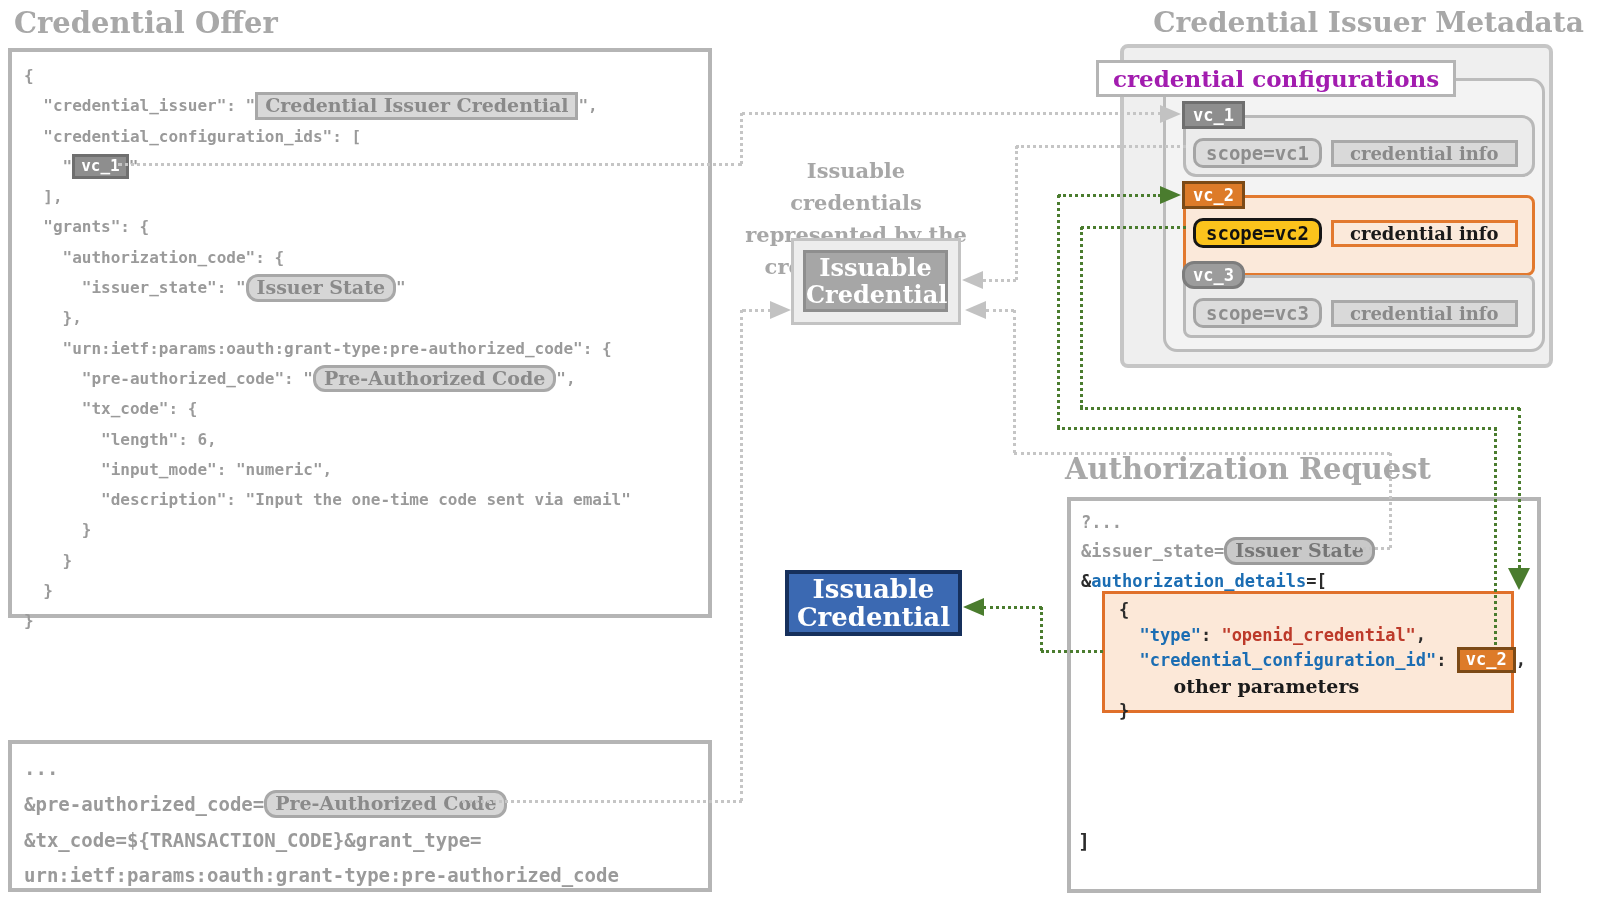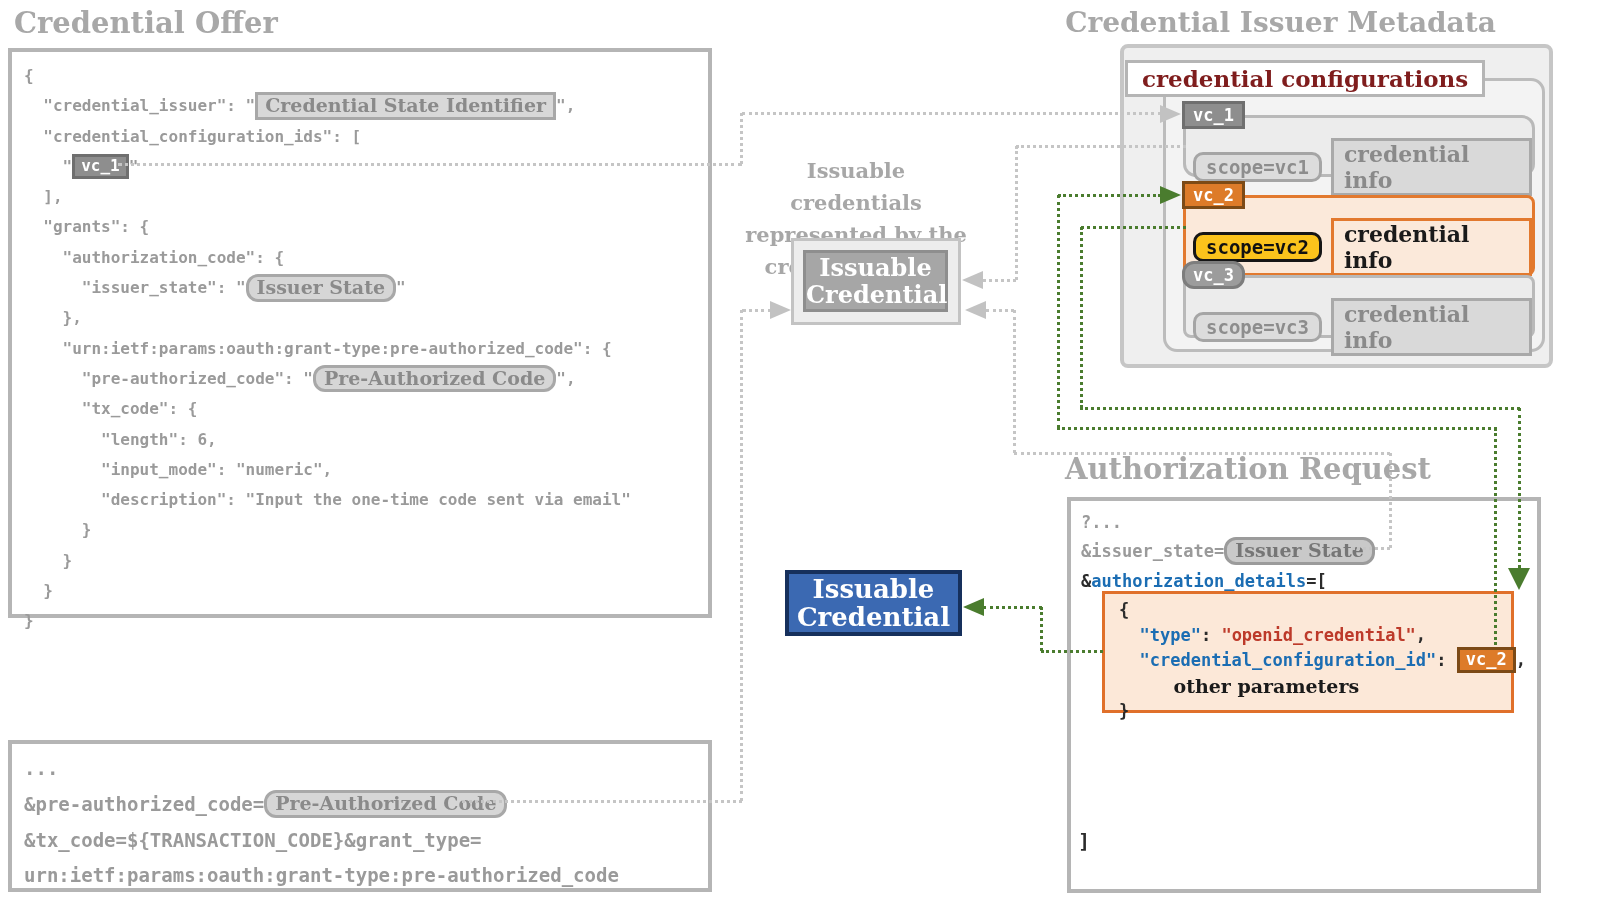--- a/index.html
+++ b/index.html
@@ -35,39 +35,39 @@
   .vc1{font-family:"DejaVu Sans Mono","Liberation Mono",monospace;font-size:16px;color:#fff;
       background:#8e8e8e;border:3px solid #6f6f6f;padding:0 6px;}
   .vc2c{font-family:"DejaVu Sans Mono","Liberation Mono",monospace;font-size:17px;color:#fff;
       background:#dd7b29;border:3px solid #7c4a16;padding:0 6px;position:relative;z-index:7;}
 
   
   .meta-panel{position:absolute;left:1120px;top:44px;width:433px;height:324px;
       background:#efefef;border:4px solid #c6c6c6;border-radius:8px;box-sizing:border-box;}
   .meta-container{position:absolute;left:1163px;top:78px;width:382px;height:274px;
       background:#f3f3f3;border:3px solid #bcbcbc;border-radius:14px;box-sizing:border-box;}
-  .config-label{position:absolute;left:1125px;top:60px;background:#fff;border:3px solid #b5b5b5;
+  .config-label{position:absolute;left:1096px;top:60px;background:#fff;border:3px solid #b5b5b5;
       font-family:"DejaVu Serif","Liberation Serif",serif;font-weight:bold;font-size:23px;
-      color:#7f1d1d;padding:2px 14px;z-index:4;}
+      color:#a21caf;padding:2px 14px;z-index:4;}
   .vc-row{position:absolute;left:1183px;width:352px;height:62px;border-radius:8px;
       box-sizing:border-box;z-index:3;}
   .row-gray{background:#ececec;border:3px solid #b9b9b9;}
   .row-orange{background:#fbe9da;border:3px solid #e2792e;}
   .vc-label{position:absolute;font-family:"DejaVu Sans Mono","Liberation Mono",monospace;
       font-weight:bold;font-size:17px;color:#fff;padding:1px 8px;z-index:5;box-sizing:border-box;}
   .lab-dark{background:#8e8e8e;border:3px solid #6f6f6f;}
   .lab-mid{background:#9c9c9c;border:3px solid #7d7d7d;}
   .lab-orange{background:#dd7b29;border:3px solid #7c4a16;}
   .row-chips{position:absolute;left:7px;top:20px;display:flex;gap:9px;align-items:center;}
   .scope-chip{font-family:"DejaVu Sans Mono","Liberation Mono",monospace;font-weight:bold;
       font-size:19px;padding:1px 10px;border-radius:10px;box-sizing:border-box;}
   .scope-gray{background:#dcdcdc;border:3px solid #a5a5a5;color:#8d8d8d;}
   .scope-yellow{background:#fbc31c;border:3px solid #161616;color:#111;}
   .info-chip{font-family:"DejaVu Serif","Liberation Serif",serif;font-weight:bold;
-      font-size:22px;padding:0 10px;box-sizing:border-box;}
+      font-size:18px;padding:0 16px;box-sizing:border-box;}
   .info-gray{background:#d9d9d9;border:3px solid #a9a9a9;color:#8a8a8a;}
   .info-orange{background:#fbe9da;border:3px solid #e2792e;color:#1a1a1a;}
 
   
   .caption{position:absolute;left:741px;top:155px;width:230px;text-align:center;
       font-family:"DejaVu Serif","Liberation Serif",serif;font-weight:bold;font-size:21px;
       line-height:32px;color:#a7a7a7;}
   .gray-outer{position:absolute;left:791px;top:238px;width:170px;height:87px;background:#ededed;
       border:3px solid #c3c3c3;box-sizing:border-box;z-index:3;}
   .gray-inner{position:absolute;left:803px;top:250px;width:145px;height:62px;background:#a6a6a6;
@@ -135,42 +135,42 @@
 
   <div class="tri tri-lg" style="left:963px;top:598px;"></div>
   <div class="hd gn" style="left:983px;top:606px;width:59px;"></div>
   <div class="vd gn" style="left:1040px;top:607px;height:44px;"></div>
   <div class="hd gn" style="left:1041px;top:650px;width:62px;"></div>
 
   <div class="sec-title" style="left:14px;top:6px;font-size:29px;">Credential Offer</div>
   <div class="panel-box" style="left:8px;top:48px;width:704px;height:570px;">
     <div class="code" style="left:12px;top:8px;font-size:16px;line-height:29.6px;">
         <div class="cl"><span class="g">{</span></div>
-        <div class="cl"><span class="g">  "credential_issuer": "</span><span class="chip sq">Credential State Identifier</span><span class="g">",</span></div>
+        <div class="cl"><span class="g">  "credential_issuer": "</span><span class="chip sq">Credential Issuer Credential</span><span class="g">",</span></div>
         <div class="cl"><span class="g">  "credential_configuration_ids": [</span></div>
         <div class="cl"><span class="g">    "</span><span class="chip vc1">vc_1</span><span class="g">"</span></div>
         <div class="cl"><span class="g">  ],</span></div>
         <div class="cl"><span class="g">  "grants": {</span></div>
         <div class="cl"><span class="g">    "authorization_code": {</span></div>
         <div class="cl"><span class="g">      "issuer_state": "</span><span class="chip rd">Issuer State</span><span class="g">"</span></div>
         <div class="cl"><span class="g">    },</span></div>
         <div class="cl"><span class="g">    "urn:ietf:params:oauth:grant-type:pre-authorized_code": {</span></div>
         <div class="cl"><span class="g">      "pre-authorized_code": "</span><span class="chip rd">Pre-Authorized Code</span><span class="g">",</span></div>
         <div class="cl"><span class="g">      "tx_code": {</span></div>
         <div class="cl"><span class="g">        "length": 6,</span></div>
         <div class="cl"><span class="g">        "input_mode": "numeric",</span></div>
         <div class="cl"><span class="g">        "description": "Input the one-time code sent via email"</span></div>
         <div class="cl"><span class="g">      }</span></div>
         <div class="cl"><span class="g">    }</span></div>
         <div class="cl"><span class="g">  }</span></div>
         <div class="cl"><span class="g">}</span></div>
       </div>
   </div>
 
-  <div class="sec-title" style="left:1064px;top:6px;width:433px;text-align:center;font-size:28px;">Credential Issuer Metadata</div>
+  <div class="sec-title" style="left:1152px;top:6px;width:433px;text-align:center;font-size:28px;">Credential Issuer Metadata</div>
   <div class="meta-panel"></div>
   <div class="meta-container"></div>
   <div class="config-label">credential configurations</div>
 
   <div class="vc-label lab-dark" style="left:1182px;top:101px;">vc_1</div>
   <div class="vc-row row-gray" style="top:115px;border-radius:13px;">
     <div class="row-chips">
       <span class="scope-chip scope-gray">scope=vc1</span>
       <span class="info-chip info-gray">credential info</span>
     </div>

